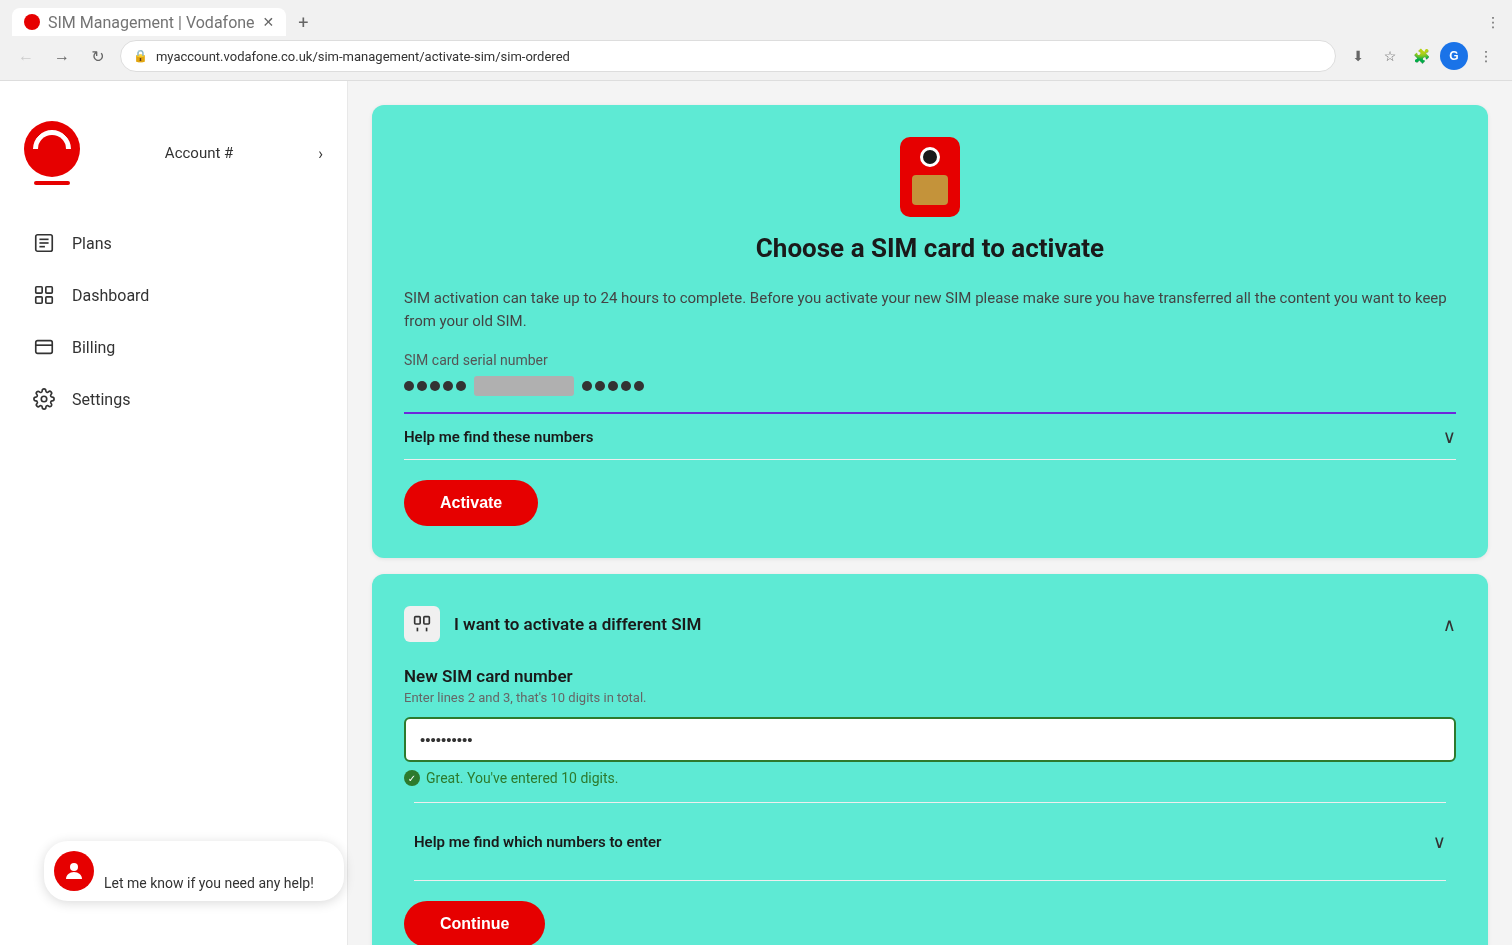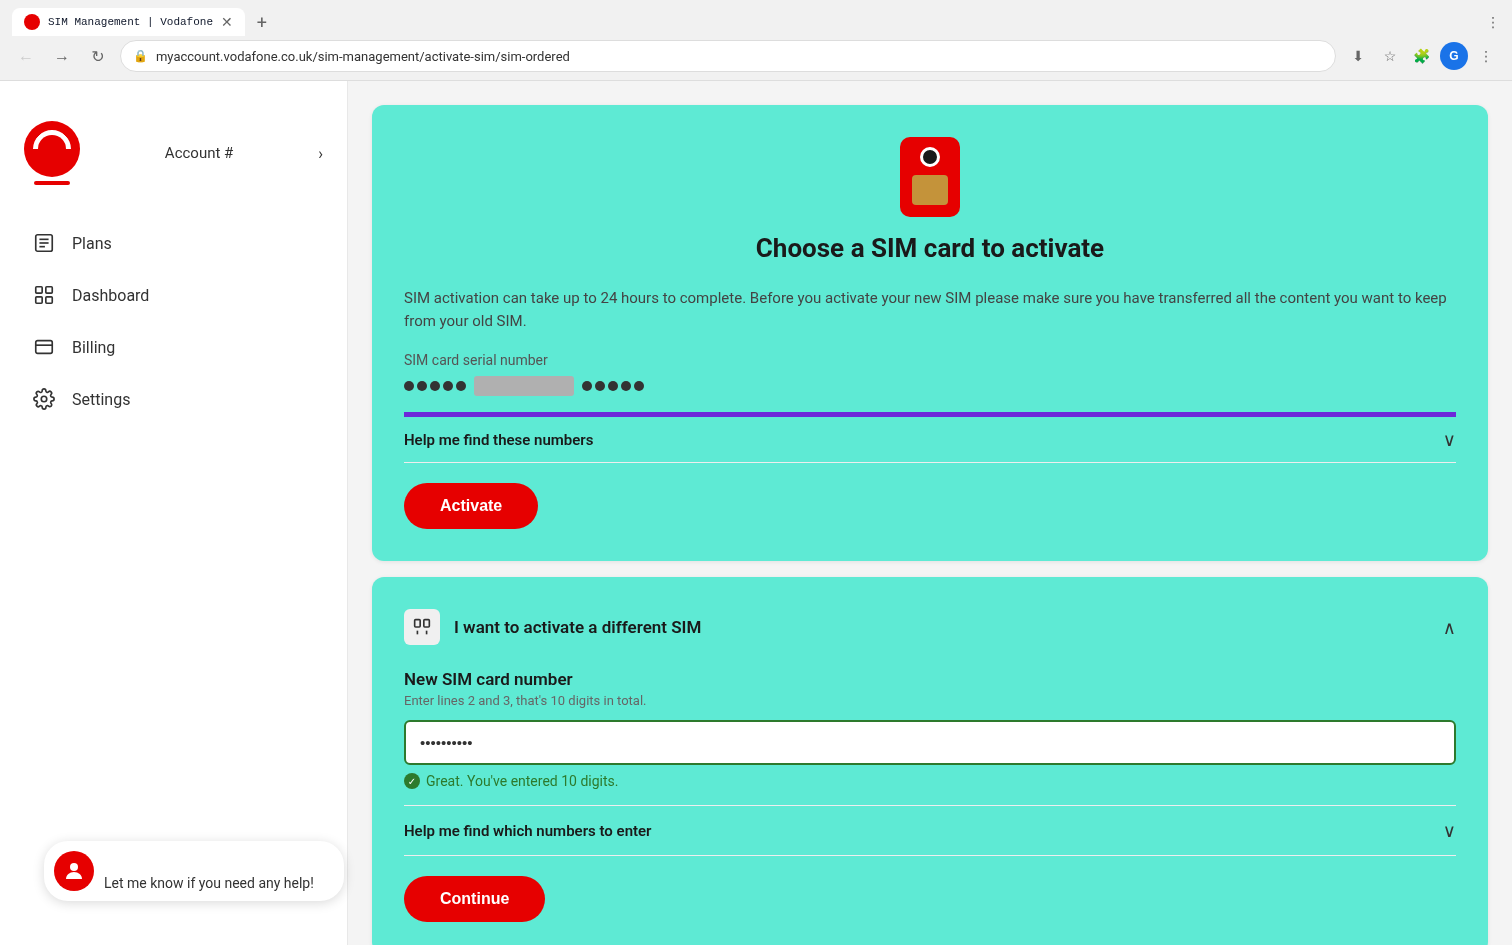--- a/index.html
+++ b/index.html
@@ -36,21 +36,21 @@
       align-items: center;
       gap: 8px;
       background: #fff;
       border-radius: 8px 8px 0 0;
       padding: 6px 12px;
       font-size: 12px;
       color: #333;
       min-width: 200px;
       height: 28px;
     }
-    .tab-title { font-size: 11px; color: #0f172a; font-family: Liberation Mono, monospace; }
+    .tab-title { font-size: 16px; color: #737373; }
     .tab-close { color: #666; font-size: 14px; cursor: pointer; margin-left: auto; }
     .new-tab-btn { color: #666; font-size: 18px; padding: 4px 8px; cursor: pointer; }
     .address-bar-row {
       display: flex;
       align-items: center;
       padding: 4px 12px 8px;
       gap: 8px;
     }
     .nav-btn {
       width: 28px; height: 28px;
@@ -273,21 +273,21 @@
       background: #b0b0b0;
       border-radius: 3px;
       margin: 0 4px;
     }
 
     .help-accordion {
       display: flex;
       align-items: center;
       justify-content: space-between;
       padding: 12px 0;
-      border-top: 5px solid #6d28d9;
+      border-top: 2px solid #6d28d9;
       border-bottom: 1px solid #eee;
       cursor: pointer;
       margin-bottom: 20px;
     }
     .help-text {
       font-size: 15px;
       font-weight: 600;
       color: #1a1a1a;
     }
     .chevron-icon { color: #333; font-size: 18px; }
@@ -371,25 +371,25 @@
       display: flex; align-items: center; justify-content: center;
       color: #fff;
       font-size: 10px;
       flex-shrink: 0;
     }
 
     .help-accordion2 {
       display: flex;
       align-items: center;
       justify-content: space-between;
-      padding: 14px 0;
+      padding: 28px 0;
       border-top: 1px solid #eee;
       border-bottom: 1px solid #eee;
       cursor: pointer;
-      margin: 16px 0 20px;
+      margin: 16px 10px 20px;
     }
 
     .continue-btn {
       background: #e60000;
       color: #fff;
       border: none;
       border-radius: 28px;
       padding: 14px 36px;
       font-size: 16px;
       font-weight: 600;

